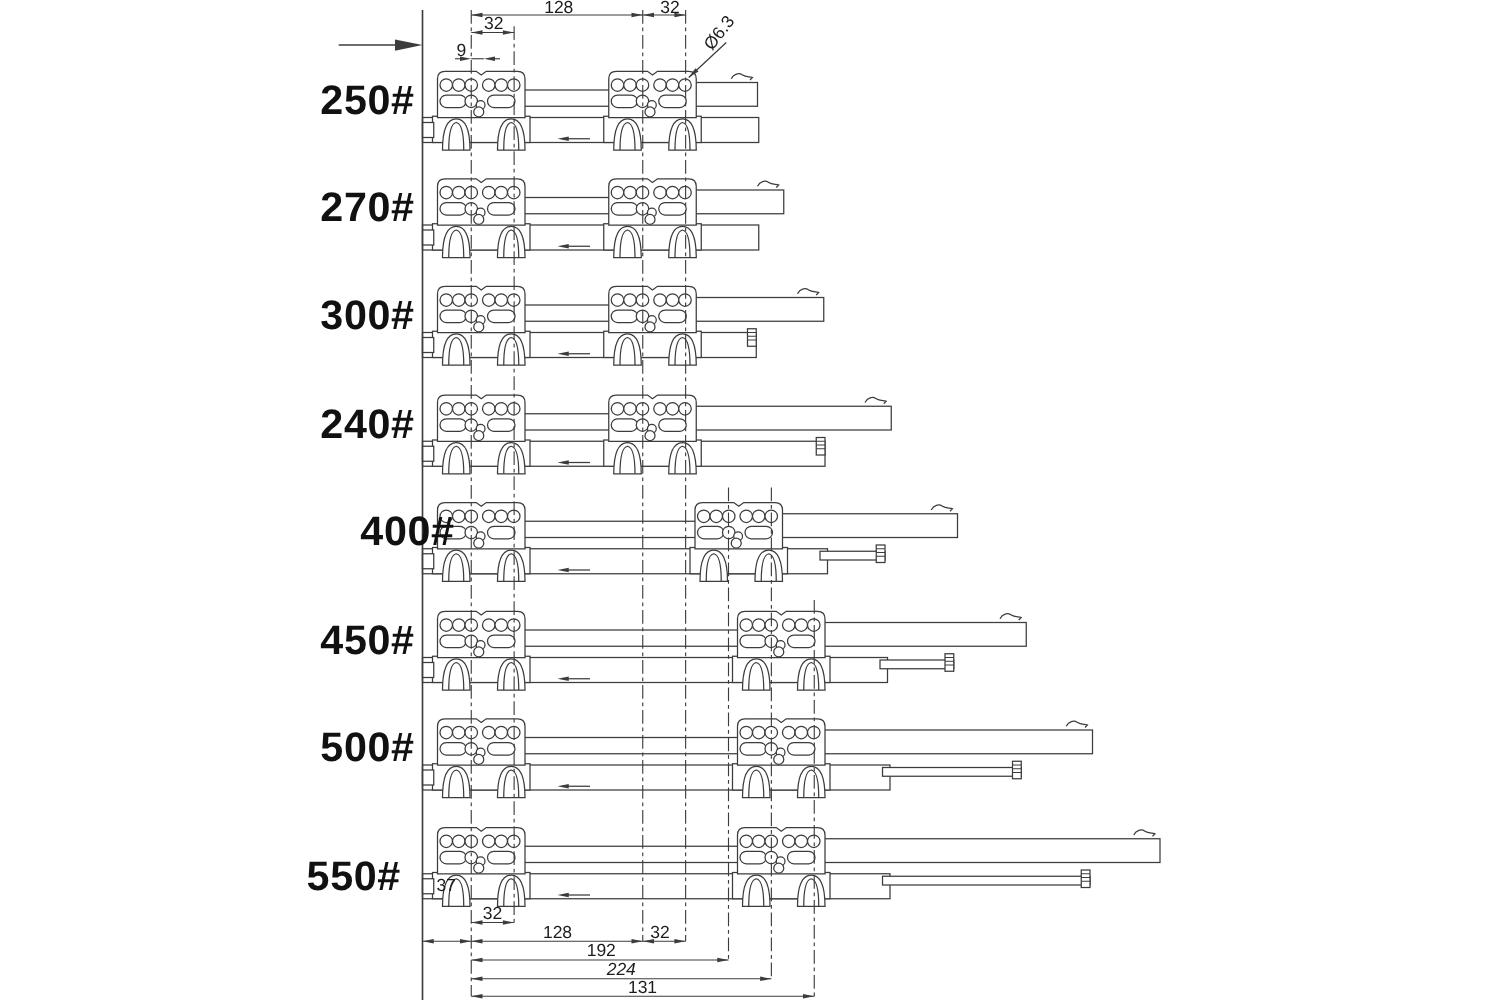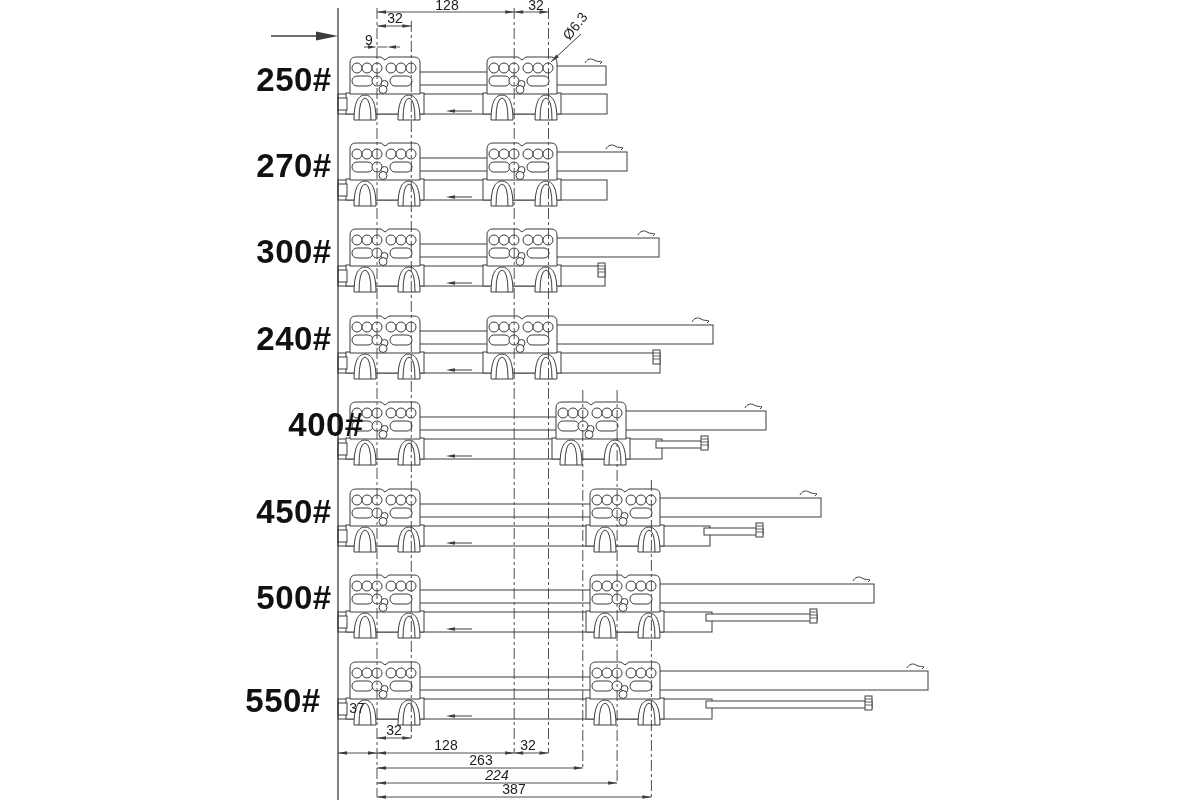--- a/index.html
+++ b/index.html
@@ -431,16 +431,16 @@
 
   <span class="lbl" style="left: 447px; top: 5px; transform: translate(-50%, -50%);">128</span>
   <span class="lbl" style="left: 536px; top: 5px; transform: translate(-50%, -50%);">32</span>
   <span class="lbl" style="left: 395px; top: 18px; transform: translate(-50%, -50%);">32</span>
   <span class="lbl" style="left: 369px; top: 40px; transform: translate(-50%, -50%);">9</span>
   <span class="lbl" style="left: 575px; top: 26px; transform: translate(-50%, -50%) rotate(-52deg);">Ø6.3</span>
   <span class="lbl" style="left: 394px; top: 730px; transform: translate(-50%, -50%);">32</span>
   <span class="lbl" style="left: 357px; top: 708px; transform: translate(-50%, -50%);">37</span>
   <span class="lbl" style="left: 446px; top: 745px; transform: translate(-50%, -50%);">128</span>
   <span class="lbl" style="left: 528px; top: 745px; transform: translate(-50%, -50%);">32</span>
-  <span class="lbl" style="left: 481px; top: 760px; transform: translate(-50%, -50%);">263</span>
+  <span class="lbl" style="left: 481px; top: 760px; transform: translate(-50%, -50%);">192</span>
   <span class="lbl" style="left: 497px; top: 775px; transform: translate(-50%, -50%); font-style: italic;">224</span>
-  <span class="lbl" style="left: 514px; top: 789px; transform: translate(-50%, -50%);">387</span>
+  <span class="lbl" style="left: 514px; top: 789px; transform: translate(-50%, -50%);">131</span>
 </div>
 
 </body></html>

